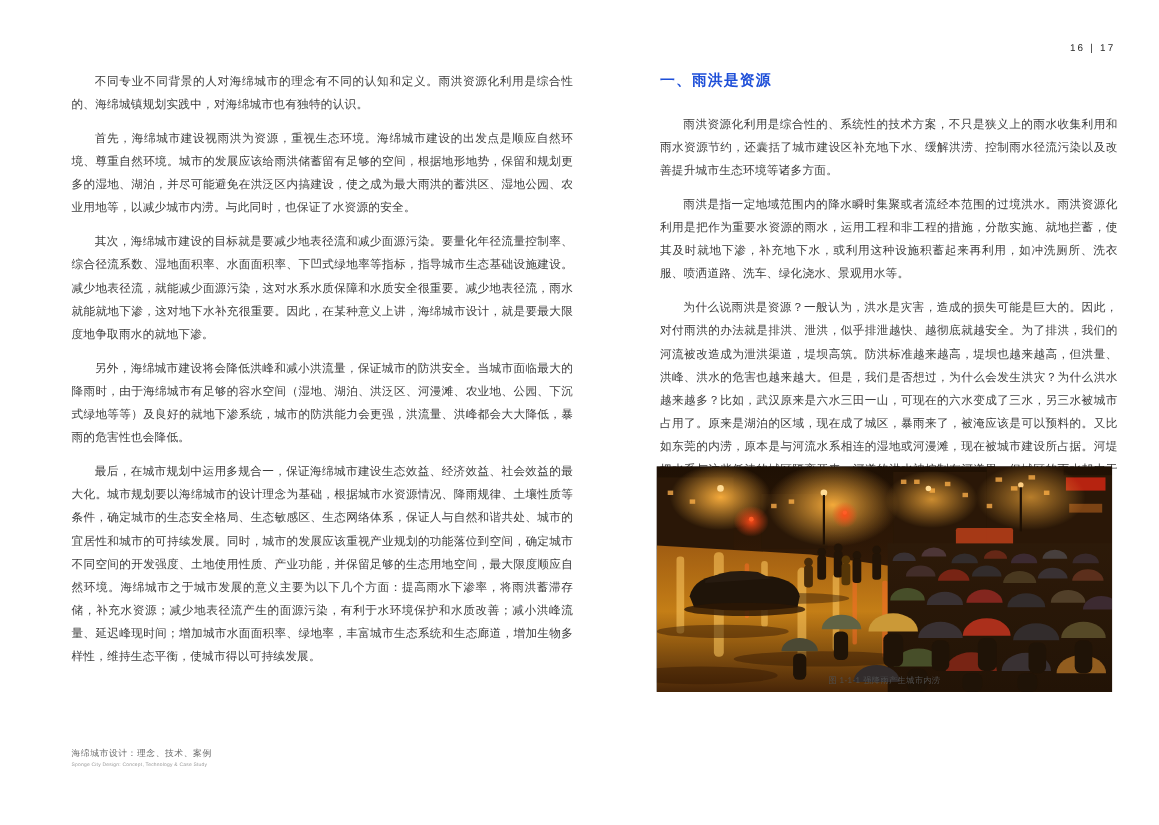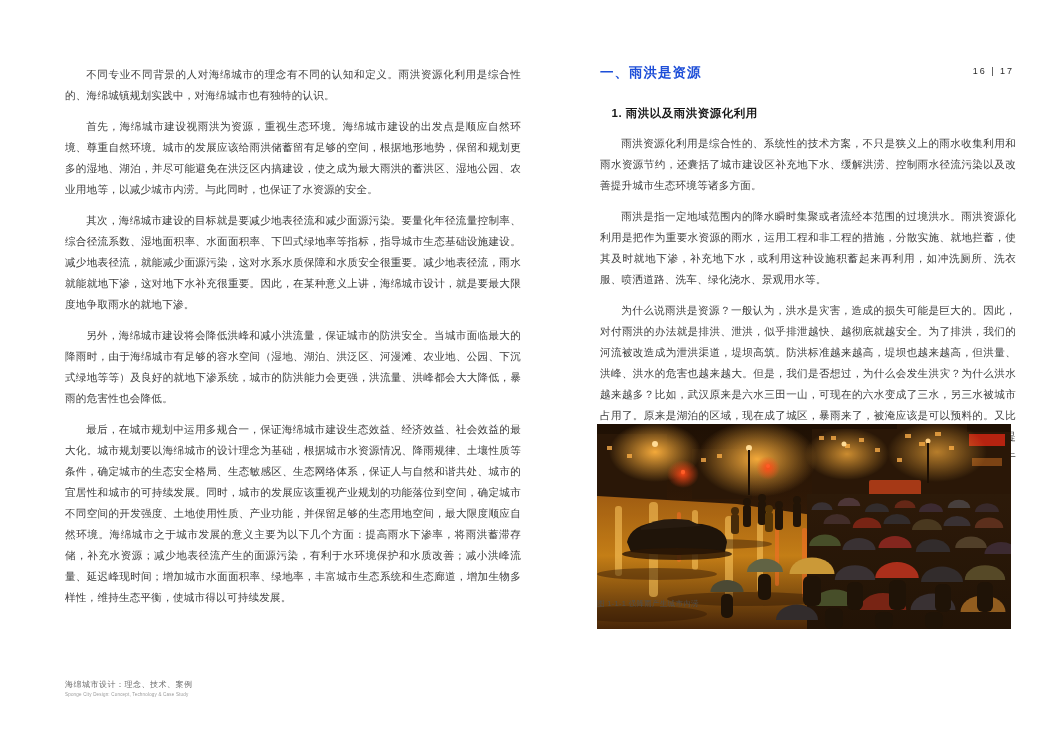--- a/index.html
+++ b/index.html
@@ -48,21 +48,20 @@
   }
 
   
   .page-number {
     position: absolute;
     top: 38px;
     right: 40px;
     font-size: 9px;
     letter-spacing: 2px;
     color: #2b2b2b;
-    margin-top: 28px;
   }
 
   
   .footer { position: absolute; left: 65px; top: 679px; }
   .footer-title {
     font-size: 8px;
     color: #6a6a6a;
     letter-spacing: 0.5px;
   }
   .footer-subtitle {
@@ -79,23 +78,23 @@
     top: 424px;
     width: 414px;
     height: 205px;
     overflow: hidden;
     background: #140a04;
   }
   .photo-frame svg { display: block; }
   .photo-caption {
     position: absolute;
     left: 597px;
-    top: 599px;
+    top: 614px;
     width: 414px;
-    text-align: left;
+    text-align: center;
     font-size: 7.5px;
     color: #4f4f4f;
     letter-spacing: 0.3px;
   }
 </style>
 </head>
 <body>
 
 <div class="spread">
 
@@ -104,21 +103,20 @@
   <div class="col left-col">
     <p>不同专业不同背景的人对海绵城市的理念有不同的认知和定义。雨洪资源化利用是综合性的、海绵城镇规划实践中，对海绵城市也有独特的认识。</p>
     <p>首先，海绵城市建设视雨洪为资源，重视生态环境。海绵城市建设的出发点是顺应自然环境、尊重自然环境。城市的发展应该给雨洪储蓄留有足够的空间，根据地形地势，保留和规划更多的湿地、湖泊，并尽可能避免在洪泛区内搞建设，使之成为最大雨洪的蓄洪区、湿地公园、农业用地等，以减少城市内涝。与此同时，也保证了水资源的安全。</p>
     <p>其次，海绵城市建设的目标就是要减少地表径流和减少面源污染。要量化年径流量控制率、综合径流系数、湿地面积率、水面面积率、下凹式绿地率等指标，指导城市生态基础设施建设。减少地表径流，就能减少面源污染，这对水系水质保障和水质安全很重要。减少地表径流，雨水就能就地下渗，这对地下水补充很重要。因此，在某种意义上讲，海绵城市设计，就是要最大限度地争取雨水的就地下渗。</p>
     <p>另外，海绵城市建设将会降低洪峰和减小洪流量，保证城市的防洪安全。当城市面临最大的降雨时，由于海绵城市有足够的容水空间（湿地、湖泊、洪泛区、河漫滩、农业地、公园、下沉式绿地等等）及良好的就地下渗系统，城市的防洪能力会更强，洪流量、洪峰都会大大降低，暴雨的危害性也会降低。</p>
     <p>最后，在城市规划中运用多规合一，保证海绵城市建设生态效益、经济效益、社会效益的最大化。城市规划要以海绵城市的设计理念为基础，根据城市水资源情况、降雨规律、土壤性质等条件，确定城市的生态安全格局、生态敏感区、生态网络体系，保证人与自然和谐共处、城市的宜居性和城市的可持续发展。同时，城市的发展应该重视产业规划的功能落位到空间，确定城市不同空间的开发强度、土地使用性质、产业功能，并保留足够的生态用地空间，最大限度顺应自然环境。海绵城市之于城市发展的意义主要为以下几个方面：提高雨水下渗率，将雨洪蓄滞存储，补充水资源；减少地表径流产生的面源污染，有利于水环境保护和水质改善；减小洪峰流量、延迟峰现时间；增加城市水面面积率、绿地率，丰富城市生态系统和生态廊道，增加生物多样性，维持生态平衡，使城市得以可持续发展。</p>
   </div>
 
   <div class="col right-col">
     <div class="section-heading">一、雨洪是资源</div>
-    <div class="subsection-heading">1. 雨洪以及雨洪资源化利用</div>
     <p>雨洪资源化利用是综合性的、系统性的技术方案，不只是狭义上的雨水收集利用和雨水资源节约，还囊括了城市建设区补充地下水、缓解洪涝、控制雨水径流污染以及改善提升城市生态环境等诸多方面。</p>
     <p>雨洪是指一定地域范围内的降水瞬时集聚或者流经本范围的过境洪水。雨洪资源化利用是把作为重要水资源的雨水，运用工程和非工程的措施，分散实施、就地拦蓄，使其及时就地下渗，补充地下水，或利用这种设施积蓄起来再利用，如冲洗厕所、洗衣服、喷洒道路、洗车、绿化浇水、景观用水等。</p>
     <p>为什么说雨洪是资源？一般认为，洪水是灾害，造成的损失可能是巨大的。因此，对付雨洪的办法就是排洪、泄洪，似乎排泄越快、越彻底就越安全。为了排洪，我们的河流被改造成为泄洪渠道，堤坝高筑。防洪标准越来越高，堤坝也越来越高，但洪量、洪峰、洪水的危害也越来越大。但是，我们是否想过，为什么会发生洪灾？为什么洪水越来越多？比如，武汉原来是六水三田一山，可现在的六水变成了三水，另三水被城市占用了。原来是湖泊的区域，现在成了城区，暴雨来了，被淹应该是可以预料的。又比如东莞的内涝，原本是与河流水系相连的湿地或河漫滩，现在被城市建设所占据。河堤把水系与这些低洼的城区隔离开来，河道的洪水被控制在河道里，但城区的雨水却由于地势低洼排泄不畅而滞留下来，成为内涝。因此，可以</p>
   </div>
 
   <div class="photo-frame">
     <svg width="414" height="205" viewBox="0 0 414 205" xmlns="http://www.w3.org/2000/svg">
       <defs>
         <linearGradient id="sky" x1="0" y1="0" x2="0" y2="1">
           <stop offset="0" stop-color="#0e0703"></stop>

